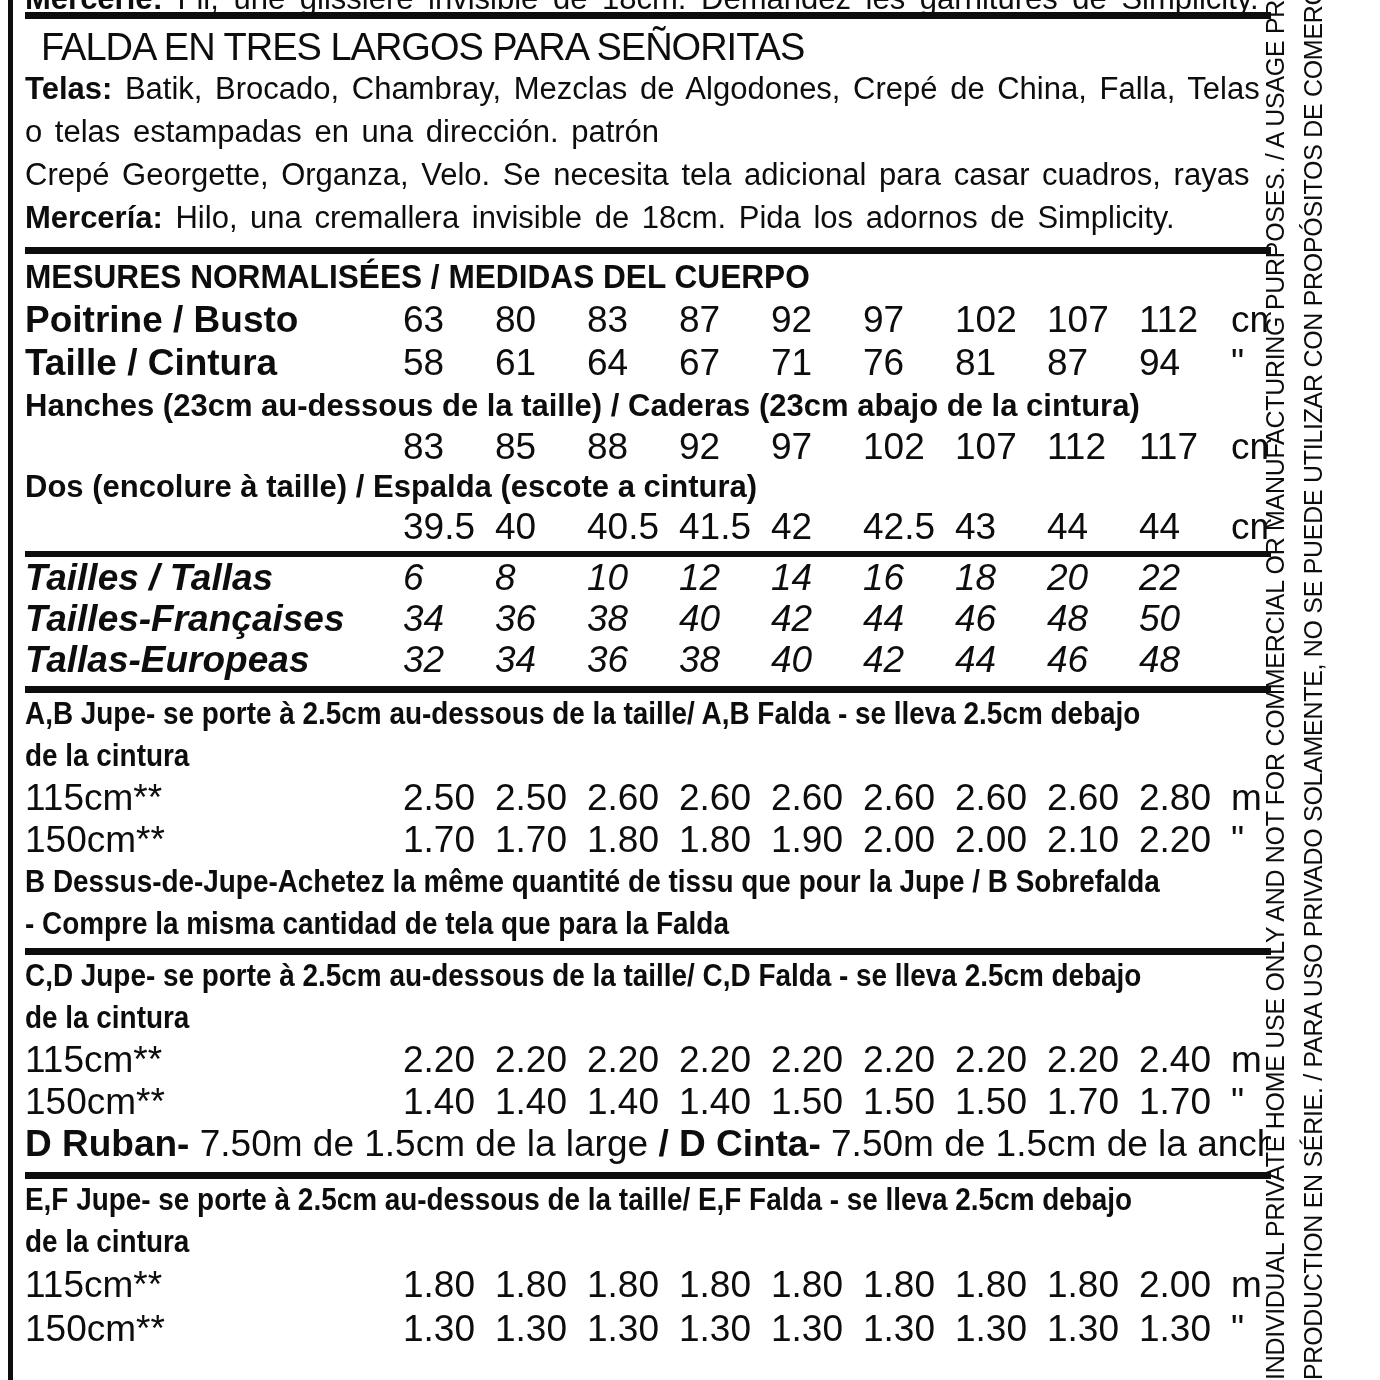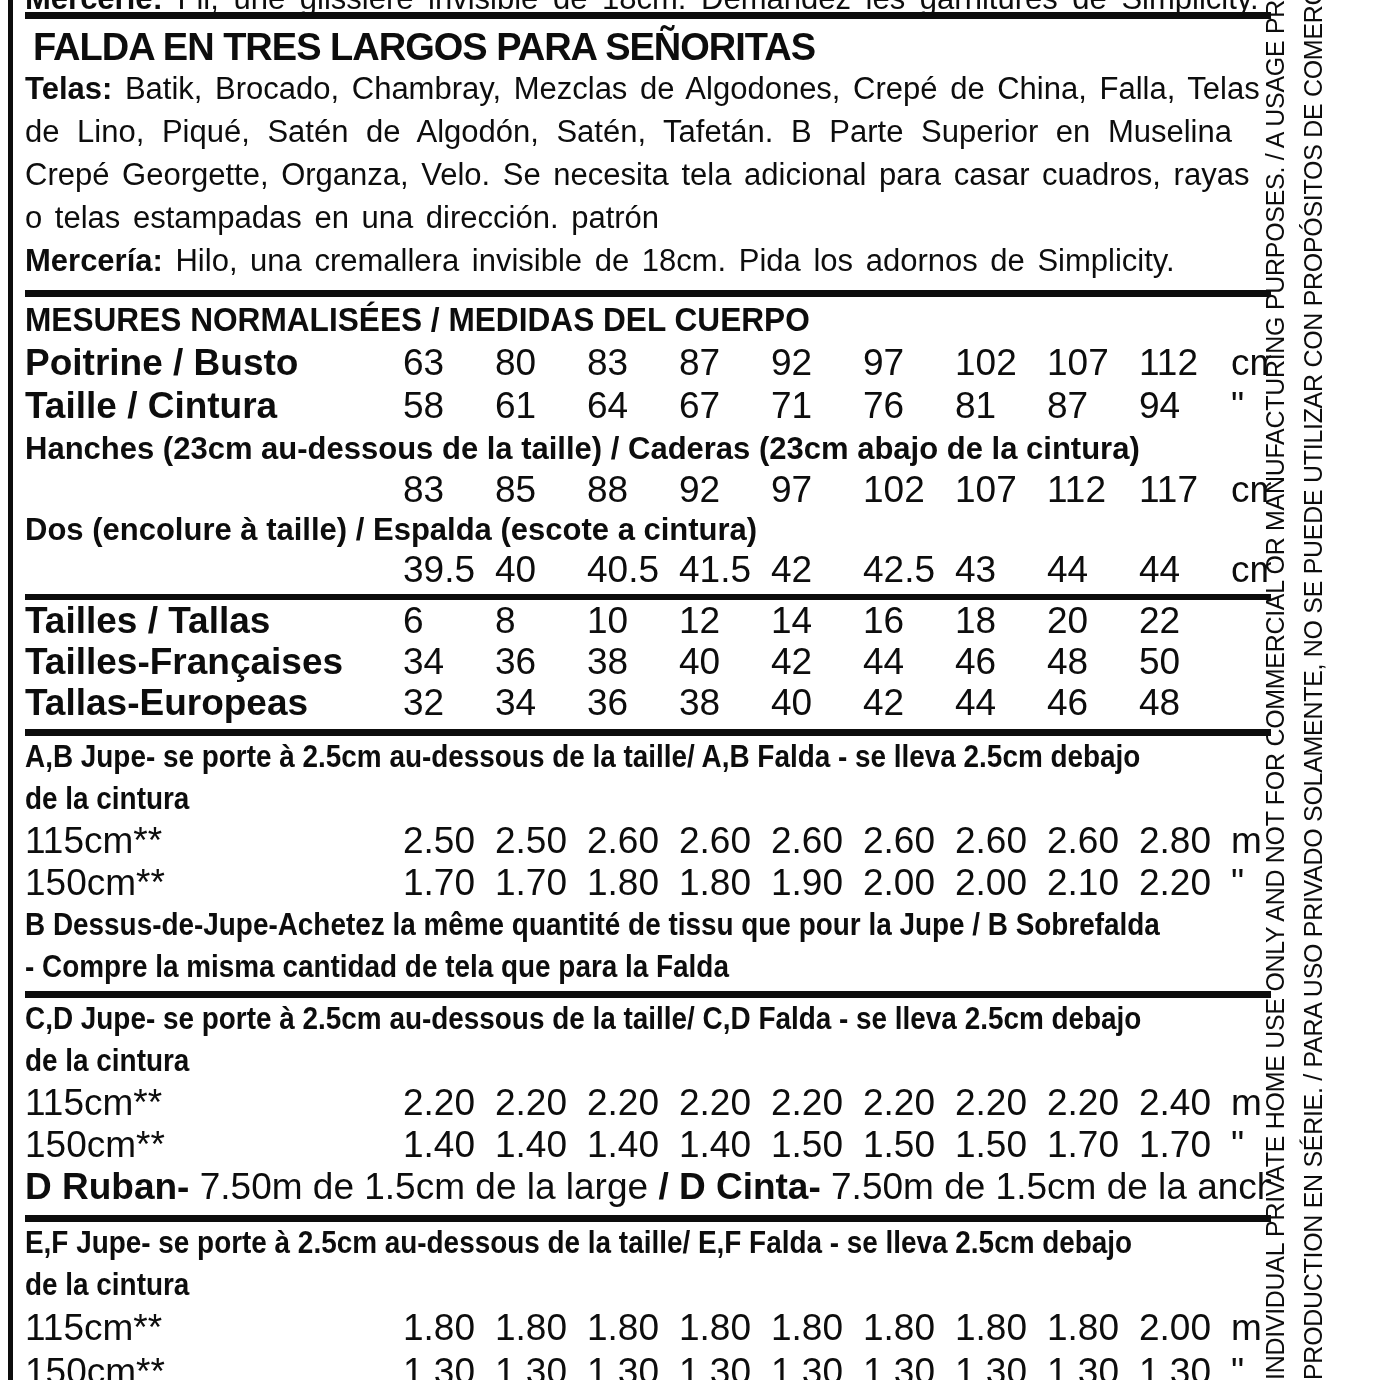--- a/index.html
+++ b/index.html
@@ -17,36 +17,36 @@
   .hr3{margin-top:4px;height:6px;}
   .hr4{margin-top:6px;}
   .hr5{margin-top:3px;}
   .hr6{margin-top:7px;}
   .topline{
     position:absolute;top:-23px;left:0;white-space:nowrap;
     font-size:31px;line-height:43px;word-spacing:6px;
   }
   .b{font-weight:700;text-align:center;}
   h1.title{
-    margin:8px 0 0 8px;font-size:38px;line-height:40px;font-weight:700;
+    margin:8px 0 0 16px;font-size:38px;line-height:40px;font-weight:400;
     letter-spacing:-1px;white-space:nowrap;
   }
   .pline{font-size:31px;line-height:43px;white-space:nowrap;word-spacing:4px;}
   .h2{
     font-size:34px;line-height:44px;font-weight:700;white-space:nowrap;
     transform:scaleX(0.93);transform-origin:0 50%;
   }
   .shead{
     font-size:31px;line-height:42px;font-weight:700;white-space:nowrap;
     transform:scaleX(0.9);transform-origin:0 50%;
   }
   .fulllabel{font-size:31px;font-weight:700;white-space:nowrap;}
   .lh43{line-height:43px;}
   .lh42{line-height:42px;}
-  .lh41{line-height:41px;}
+  .lh41{line-height:41px;font-style:italic;}
   .lh40{line-height:40px;}
   .lh44{line-height:44px;}
   .vrow{
     display:grid;grid-template-columns:378px repeat(9,92px) auto;
     font-size:37px;white-space:nowrap;
   }
   .vrow .rlabel{font-weight:700;}
   .cells{display:contents;}
   .cell{white-space:nowrap;}
   .unit{white-space:nowrap;}
@@ -72,28 +72,25 @@
   </div>
 
   <div class="hr hr1"></div>
 
   <h1 class="title">FALDA EN TRES LARGOS PARA SEÑORITAS</h1>
 
   <div class="pline">
     <span class="b">Telas:</span>
     <span>Batik, Brocado, Chambray, Mezclas de Algodones, Crepé de China, Falla, Telas</span>
   </div>
-  <div class="pline" style="word-spacing:9px;">
-    <span>de Lino, Piqué, Satén de Algodón, Satén, Tafetán. B Parte Superior en Muselina</span>
+  <div class="pline">
+    <span>o telas estampadas en una dirección. patrón</span>
   </div>
   <div class="pline">
     <span>Crepé Georgette, Organza, Velo. Se necesita tela adicional para casar cuadros, rayas</span>
-  </div>
-  <div class="pline">
-    <span>o telas estampadas en una dirección. patrón</span>
   </div>
   <div class="pline">
     <span class="b">Mercería:</span>
     <span>Hilo, una cremallera invisible de 18cm. Pida los adornos de Simplicity.</span>
   </div>
 
   <div class="hr hr2"></div>
 
   <div class="h2">MESURES NORMALISÉES / MEDIDAS DEL CUERPO</div>
 

